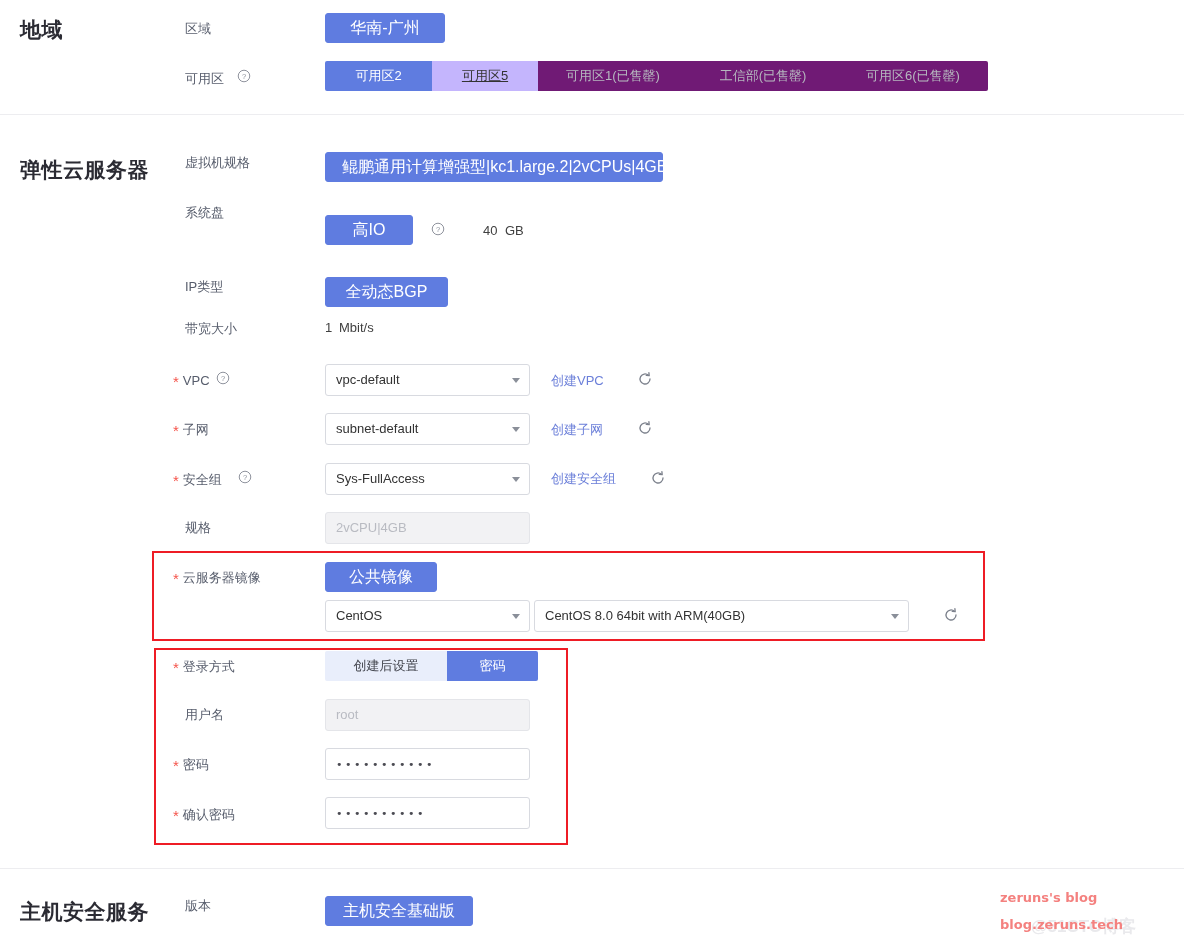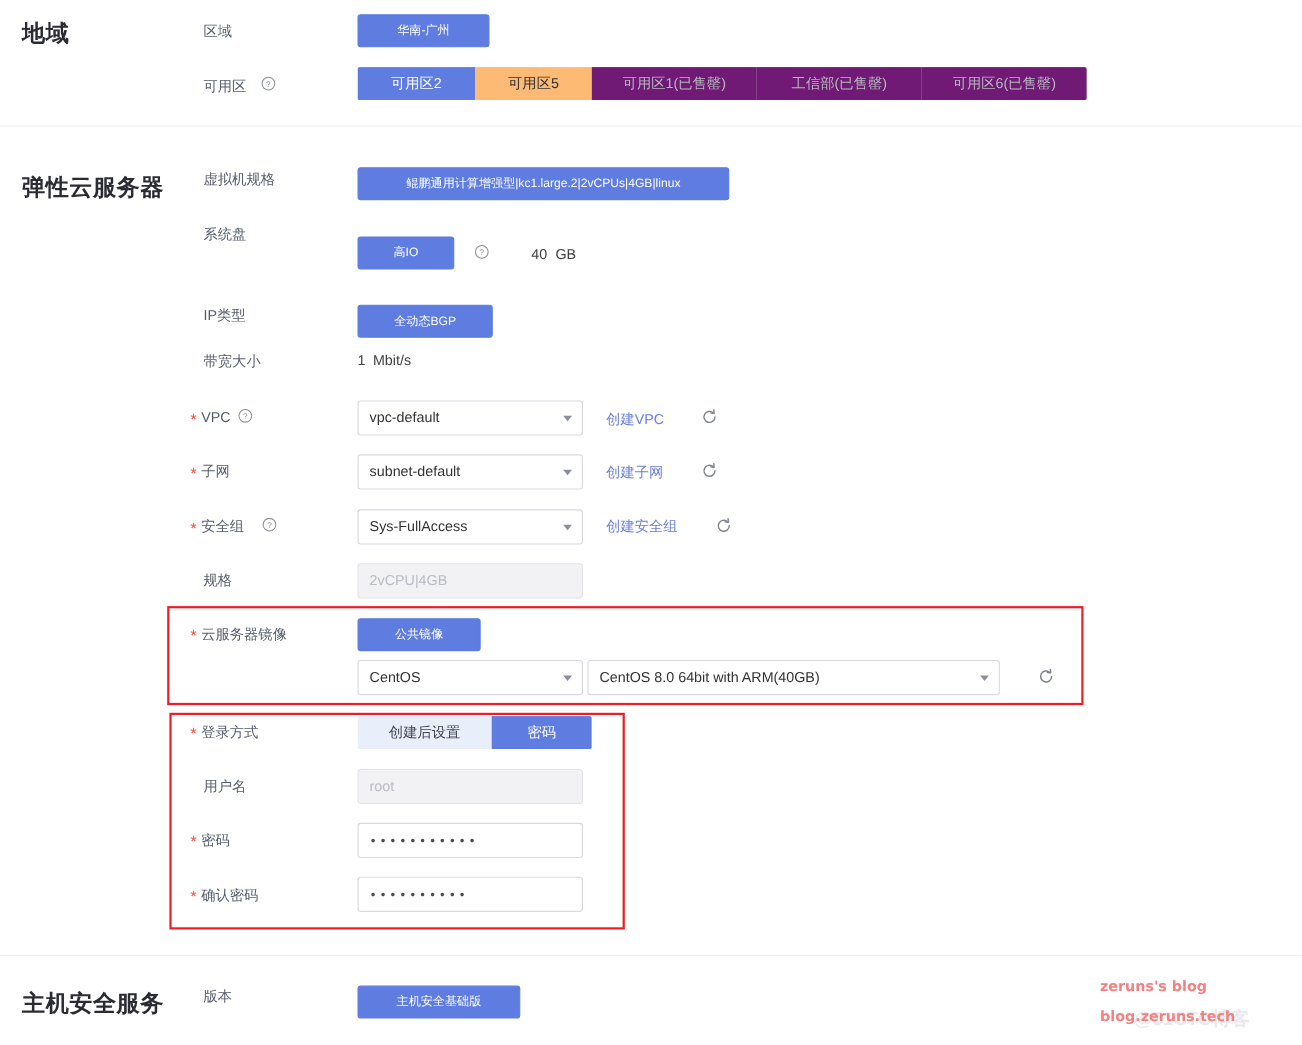--- a/index.html
+++ b/index.html
@@ -51,21 +51,21 @@
     position: relative;
     top: 2px;
   }
 
   
   .btn-blue {
     background: #5f7ce0;
     color: #ffffff;
     border: 1px solid #5f7ce0;
     border-radius: 3px;
-    font-size: 11px;
+    font-size: 16px;
     height: 30px;
     line-height: 28px;
     padding: 0 16px;
     box-sizing: border-box;
     text-align: center;
     white-space: nowrap;
     cursor: pointer;
     display: inline-block;
     font-family: inherit;
   }
@@ -84,22 +84,23 @@
     font-size: 13px;
     box-sizing: border-box;
     white-space: nowrap;
     cursor: pointer;
   }
   .zone-tab.active {
     background: #5f7ce0;
     color: #ffffff;
   }
   .zone-tab.selectable {
-    background: #fdba74;
+    background: #c4b5fd;
     color: #333333;
+    text-decoration: underline;
   }
   .zone-tab.disabled {
     background: #701a75;
     color: #b6b8bf;
     cursor: not-allowed;
   }
 
   
   .seg-group {
     display: flex;

